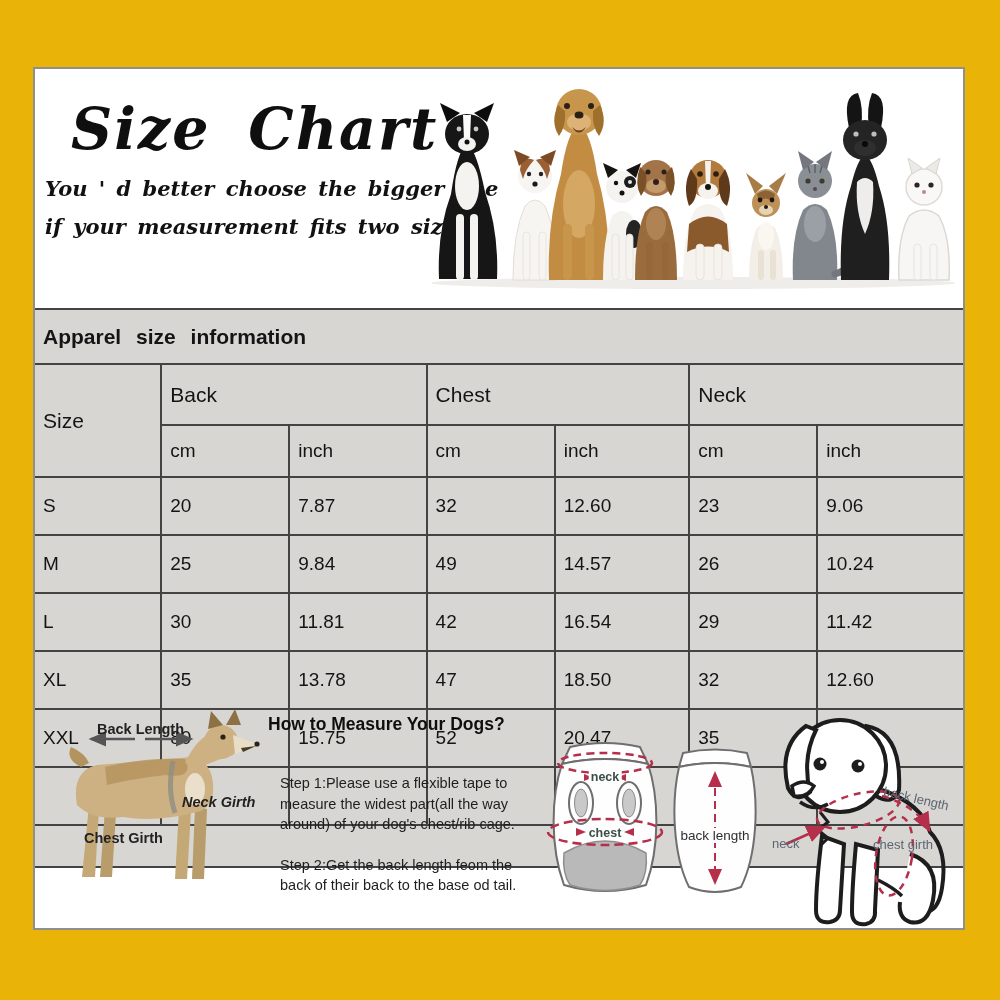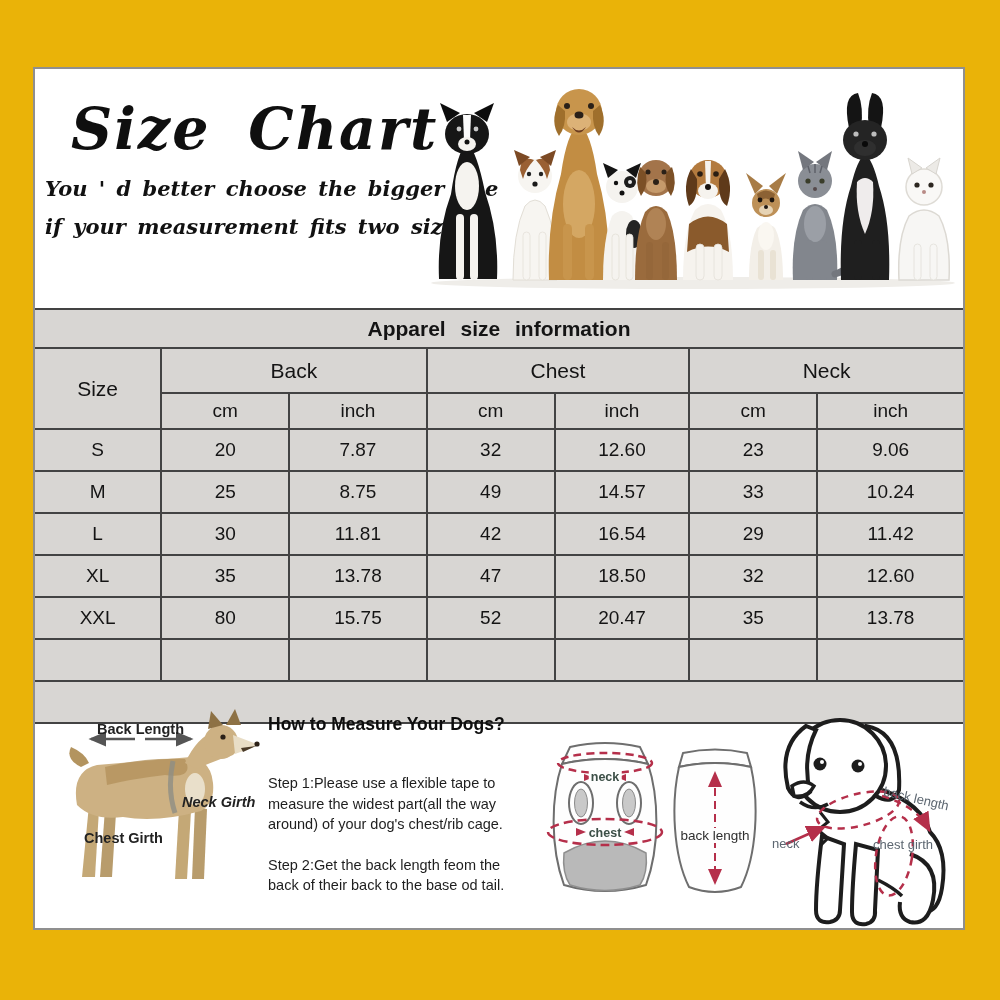--- a/index.html
+++ b/index.html
@@ -15,40 +15,40 @@
   .sub{position:absolute;left:10px;font-family:"DejaVu Serif",serif;font-weight:bold;
        font-style:italic;font-size:21px;color:#111;white-space:nowrap;word-spacing:4px;}
   .sub1{top:107px}.sub2{top:145px}
   .pets-svg{position:absolute;left:378px;top:12px;width:548px;height:212px;}
 
   
   .table-block{position:absolute;left:0;top:239px;width:100%;}
   table.size-table{width:100%;border-collapse:collapse;table-layout:fixed;
         background:#d8d6d3;border-left:hidden;border-right:hidden;
         border-top:2px solid #434343;}
-  table.size-table td{border:2px solid #434343;text-align:center;vertical-align:middle;
-        padding:0;color:#141414;}
+  table.size-table td{border:2px solid #434343;text-align:left;vertical-align:middle;
+        padding:8px;color:#141414;}
   tr.t-title td{height:37px;font-weight:bold;font-size:21px;word-spacing:9px;}
   tr.t-group td{height:43px;font-size:21px;}
   tr.t-units td{height:34px;font-size:19px;}
   tr.t-row td{height:40px;font-size:19px;}
   tr.t-empty td{height:40px;}
   .table-strip{height:40px;background:#d8d6d3;border-bottom:2px solid #434343;}
 
   
   .abs{position:absolute;}
   .dog-svg{left:10px;top:640px;width:222px;height:188px;}
   .dog-label{font-size:14.5px;font-weight:bold;color:#222;white-space:nowrap;}
   .lbl-backlength{left:62px;top:652px;}
   .lbl-neckgirth{left:147px;top:725px;font-style:italic;}
   .lbl-chestgirth{left:49px;top:761px;}
 
   .measure-text{left:233px;top:645px;width:258px;}
   .measure-heading{font-size:17.5px;font-weight:bold;color:#0e0e0e;margin:0 0 38px 0;}
-  .measure-step{font-size:14.5px;line-height:1.42;color:#1e1e1e;margin:0 0 20px 0;}
+  .measure-step{font-size:14.5px;line-height:1.42;color:#1e1e1e;margin:0 0 20px 12px;}
 
   .garment-front-svg{left:505px;top:668px;width:130px;height:168px;}
   .garment-back-svg{left:632px;top:674px;width:96px;height:158px;}
   .g-label{font-size:12.5px;color:#3c4f47;font-weight:bold;background:#fefefe;
            padding:0 2px;white-space:nowrap;transform:translateX(-50%);}
   .lbl-gneck{left:570px;top:701px;}
   .lbl-gchest{left:570px;top:757px;}
   .lbl-gback{left:680px;top:759px;font-size:13.5px;color:#2e2e2e;font-weight:normal;}
 
   .puppy-svg{left:735px;top:635px;width:192px;height:224px;}
@@ -241,24 +241,24 @@
           <td>20</td>
           <td>7.87</td>
           <td>32</td>
           <td>12.60</td>
           <td>23</td>
           <td>9.06</td>
         </tr>
         <tr class="t-row">
           <td>M</td>
           <td>25</td>
-          <td>8.75</td>
+          <td>9.84</td>
           <td>49</td>
           <td>14.57</td>
-          <td>33</td>
+          <td>26</td>
           <td>10.24</td>
         </tr>
         <tr class="t-row">
           <td>L</td>
           <td>30</td>
           <td>11.81</td>
           <td>42</td>
           <td>16.54</td>
           <td>29</td>
           <td>11.42</td>

